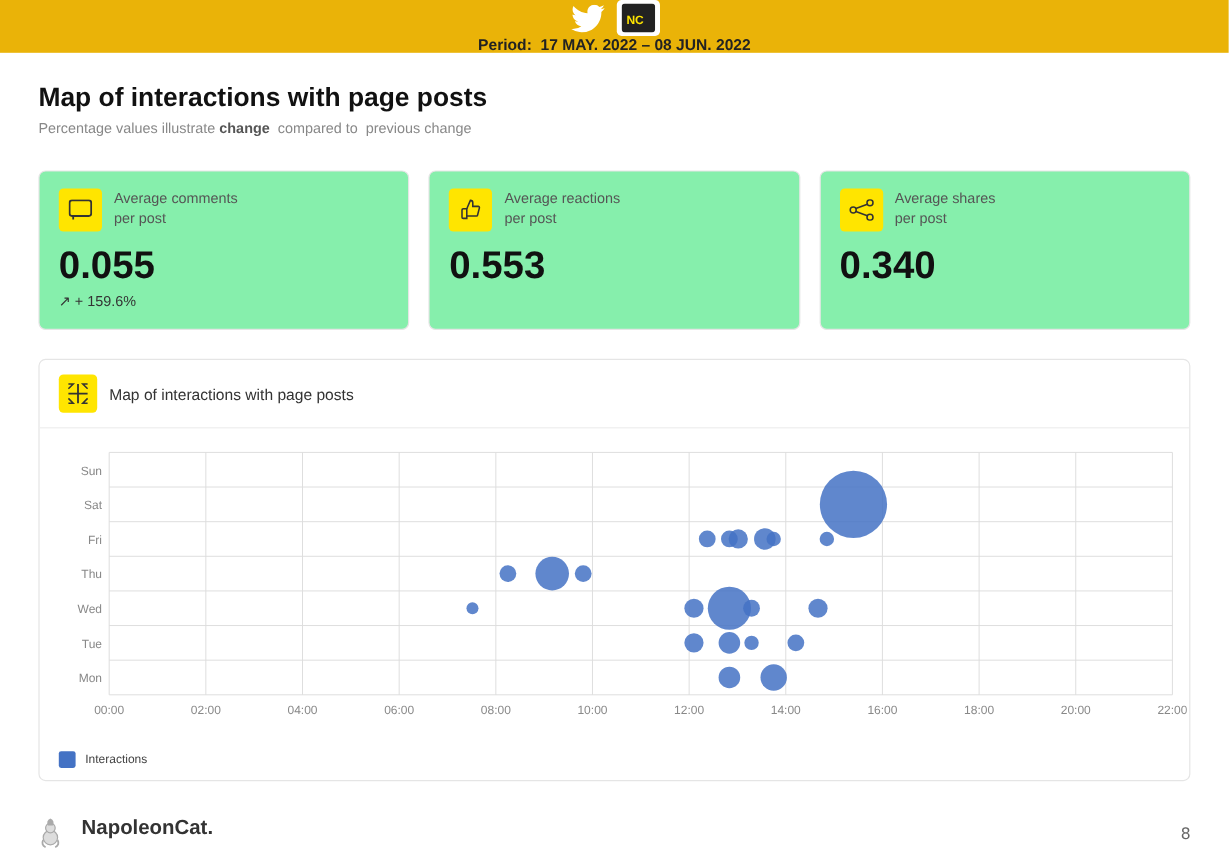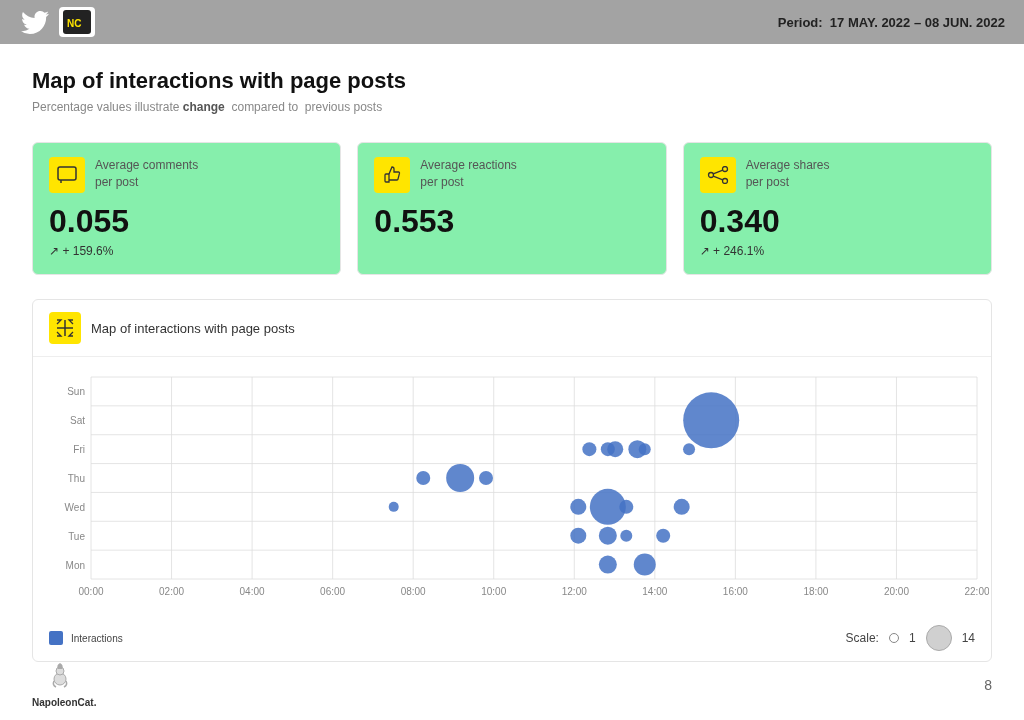--- a/index.html
+++ b/index.html
@@ -7,26 +7,27 @@
       font-family: Arial, Helvetica, sans-serif;
       background: #fff;
       width: 1024px;
       min-height: 720px;
       position: relative;
       overflow: hidden;
     }
 
     
     .header {
-      background: #a3a3a3;
+      background: #eab308;
       height: 44px;
       display: flex;
       align-items: center;
       justify-content: space-between;
-      padding: 0 19px;
+      padding: 0 4px;
+      flex-direction: column;
     }
     .header-logos {
       display: flex;
       align-items: center;
       gap: 8px;
     }
     .twitter-icon {
       width: 32px;
       height: 26px;
       display: flex;
@@ -201,26 +202,25 @@
       position: absolute;
       bottom: 12px;
       left: 32px;
       right: 32px;
       display: flex;
       align-items: center;
       justify-content: space-between;
     }
     .footer-brand {
       display: flex;
-      align-items: center;
+      align-items: flex-start;
       gap: 8px;
-      font-size: 10px;
+      font-size: 17px;
       font-weight: bold;
       color: #333;
-      flex-direction: column;
     }
     .footer-page {
       font-size: 14px;
       color: #666;
     }
   </style>
 </head>
 <body>
 
 <div class="header">
@@ -243,21 +243,21 @@
   </div>
 </div>
 
 <div class="main">
 
   <div class="page-title">Map of interactions with page posts</div>
   <div class="page-subtitle">
     <span>Percentage values illustrate</span>
     <strong>change</strong>
     &nbsp;<span>compared to</span>
-    &nbsp;<span>previous posts</span>
+    &nbsp;<span>previous change</span>
   </div>
 
   <div class="metric-cards">
 
     <div class="metric-card">
       <div class="metric-card-header">
         <div class="metric-icon">
           <svg width="20" height="18" viewBox="0 0 20 18" fill="none">
             <rect x="1" y="1" width="18" height="13" rx="2" stroke="#333" stroke-width="1.5" fill="none"></rect>
             <path d="M4 17 L4 14" stroke="#333" stroke-width="1.5"></path>
@@ -289,21 +289,20 @@
             <circle cx="18" cy="3" r="2.5" stroke="#333" stroke-width="1.3" fill="none"></circle>
             <circle cx="18" cy="15" r="2.5" stroke="#333" stroke-width="1.3" fill="none"></circle>
             <circle cx="4" cy="9" r="2.5" stroke="#333" stroke-width="1.3" fill="none"></circle>
             <line x1="6.2" y1="7.8" x2="15.8" y2="4.2" stroke="#333" stroke-width="1.3"></line>
             <line x1="6.2" y1="10.2" x2="15.8" y2="13.8" stroke="#333" stroke-width="1.3"></line>
           </svg>
         </div>
         <div class="metric-label">Average shares<br>per post</div>
       </div>
       <div class="metric-value">0.340</div>
-      <div class="metric-change up">↗ + 246.1%</div>
     </div>
   </div>
 
   <div class="map-section">
     <div class="map-section-header">
       <div class="map-header-icon">
         <svg width="20" height="20" viewBox="0 0 20 20" fill="none">
           <line x1="2" y1="10" x2="18" y2="10" stroke="#333" stroke-width="1.5"></line>
           <line x1="10" y1="2" x2="10" y2="18" stroke="#333" stroke-width="1.5"></line>
           <path d="M2 2 L6 2 L2 6" stroke="#333" stroke-width="1.3" fill="none"></path>
@@ -378,27 +377,20 @@
           <circle cx="558.8333333333334" cy="197.57142857142856" r="9" fill="#4472C4" fill-opacity="0.85"></circle>
           <circle cx="595.75" cy="197.57142857142856" r="11" fill="#4472C4" fill-opacity="0.85"></circle>
         </svg>
     </div>
 
     <div class="chart-legend">
       <div class="legend-left">
         <div class="legend-square"></div>
         <span>Interactions</span>
       </div>
-      <div class="legend-right">
-        <span>Scale:</span>
-        <div class="scale-circle-small"></div>
-        <span>1</span>
-        <div class="scale-circle-large"></div>
-        <span>14</span>
-      </div>
     </div>
   </div>
 
 </div>
 
 <div class="footer">
   <div class="footer-brand">
     <svg width="28" height="28" viewBox="0 0 28 28">
       <circle cx="10" cy="18" r="6" fill="#ddd" stroke="#aaa" stroke-width="1"></circle>
       <circle cx="10" cy="10" r="4" fill="#ddd" stroke="#aaa" stroke-width="1"></circle>

